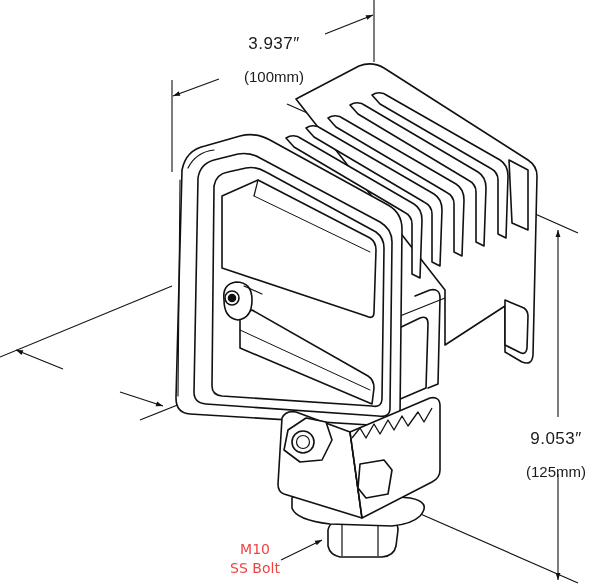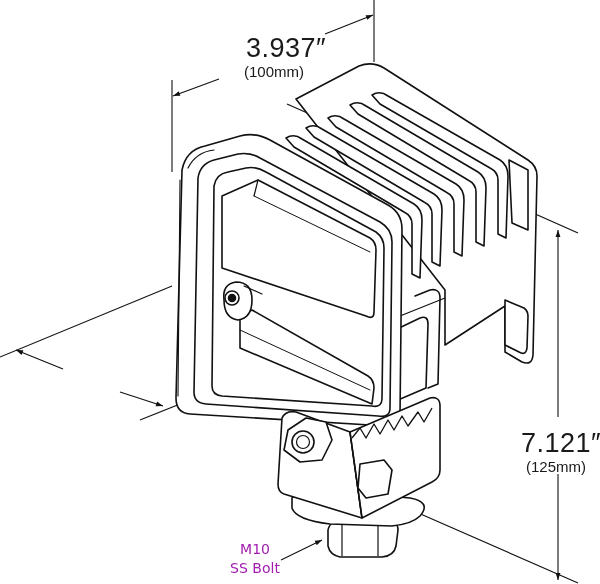--- a/index.html
+++ b/index.html
@@ -1,21 +1,21 @@
 <!DOCTYPE html>
 <html><head>
   <meta charset="utf-8">
   <style>
     html, body { margin: 0; padding: 0; background: #ffffff; }
     body { width: 600px; height: 584px; position: relative; overflow: hidden; font-family: "Liberation Sans", sans-serif; }
     #drawing { position: absolute; left: 0; top: 0; width: 600px; height: 584px; }
     .dim-label { position: absolute; color: #1a1a1a; text-align: center; line-height: 1; }
-    .dim-label .inch { display: block; font-size: 27px; letter-spacing: 0.5px; text-align: right; }
-    .dim-label .mm { display: block; font-size: 15px; margin-top: 2px; }
-    .callout { position: absolute; color: #a21caf; font-family: "DejaVu Sans", sans-serif; font-size: 14px; line-height: 19px; text-align: center; }
+    .dim-label .inch { display: block; font-size: 17px; letter-spacing: 0.5px; }
+    .dim-label .mm { display: block; font-size: 15px; margin-top: 17px; }
+    .callout { position: absolute; color: #ef4444; font-family: "DejaVu Sans", sans-serif; font-size: 14px; line-height: 19px; text-align: center; }
   </style>
 </head>
 <body>
 
 <svg id="drawing" viewBox="0 0 600 584" xmlns="http://www.w3.org/2000/svg">
   <defs>
     <marker id="arr" viewBox="0 0 10 10" refX="10" refY="5" markerWidth="10" markerHeight="7" orient="auto-start-reverse" markerUnits="userSpaceOnUse">
       <path d="M0,1.5 L10,5 L0,8.5 Z" fill="#111"></path>
     </marker>
   </defs>
@@ -109,20 +109,20 @@
 
 <div class="dim-label" style="left:222px; top:35px; width:104px;">
   <span class="inch">3.937″</span>
   <span class="mm">(100mm)</span>
 </div>
 
 <div class="dim-label" style="left:60px; top:346px; width:104px;">
 </div>
 
 <div class="dim-label" style="left:511px; top:430px; width:90px;">
-  <span class="inch">7.121″</span>
+  <span class="inch">9.053″</span>
   <span class="mm">(125mm)</span>
 </div>
 
 <div class="callout" style="left:222px; top:540px; width:66px;">
   <div>M10</div>
   <div>SS Bolt</div>
 </div>
 
 </body></html>

